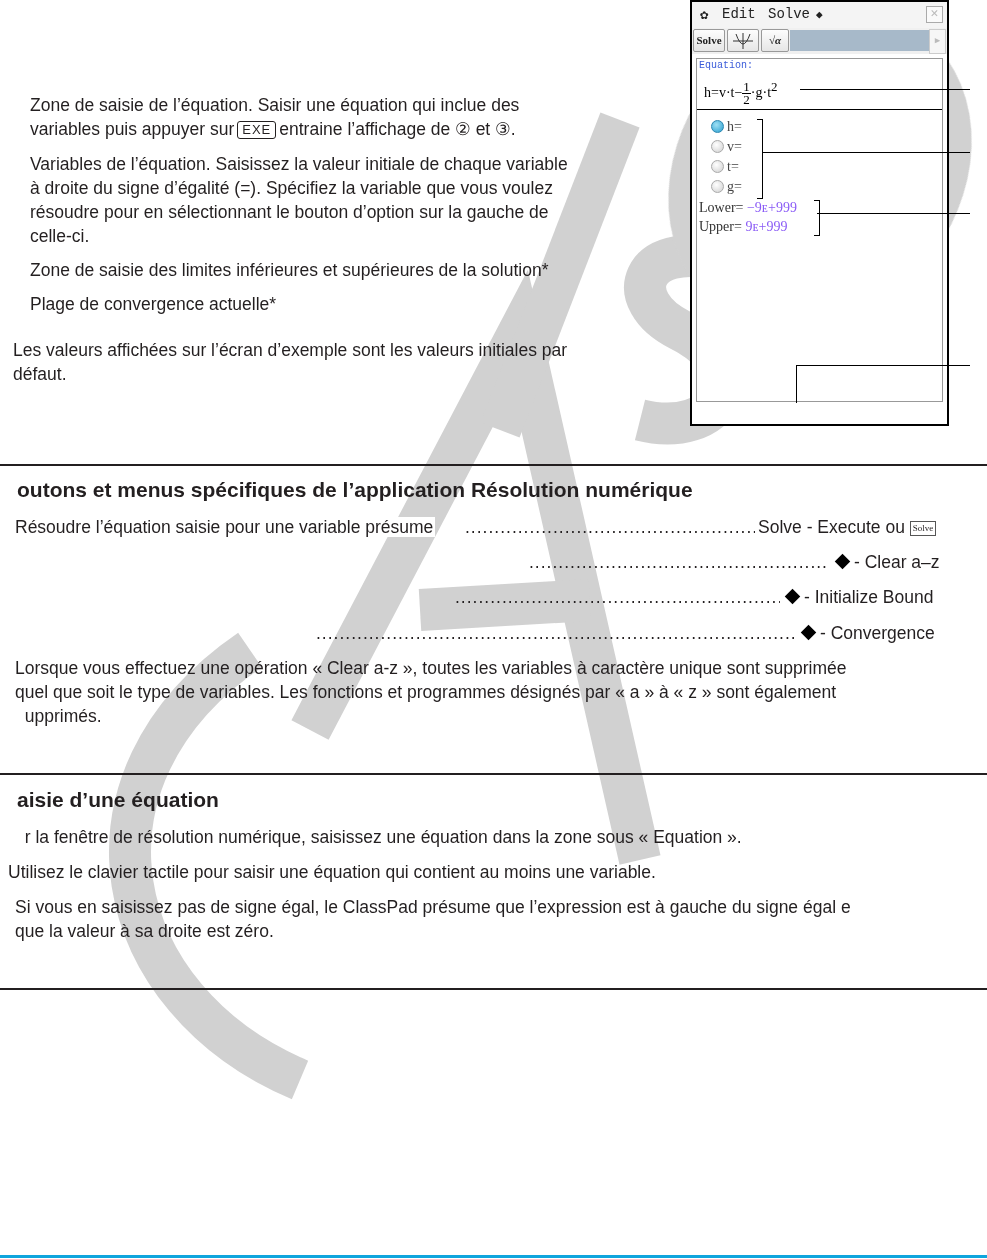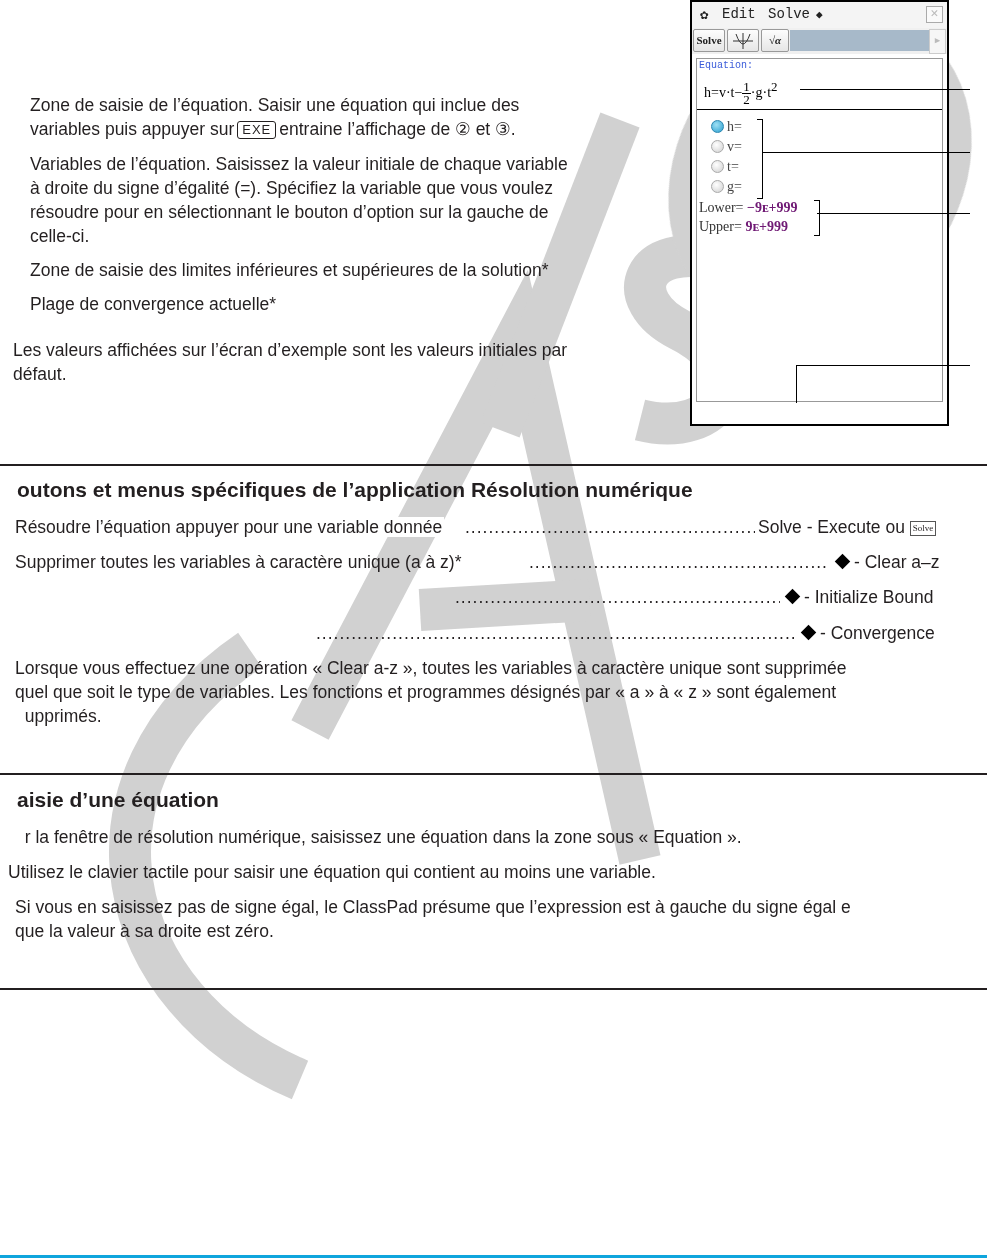--- a/index.html
+++ b/index.html
@@ -62,21 +62,21 @@
   }
   .radio {
     display: inline-block; width: 13px; height: 13px; border-radius: 50%; vertical-align: -2px;
     border: 1px solid #aaa; background: radial-gradient(circle at 40% 35%, #ffffff, #cfcfcf);
     margin-right: 3px; box-sizing: border-box;
   }
   .radio.on { background: radial-gradient(circle at 40% 35%, #9fe0f4, #2a9fd0); border-color: #2a86b0; }
   .bound {
     position: absolute; left: 2px; font-family: "Liberation Serif", serif; font-size: 14px; color: #333;
   }
-  .bound b { font-weight: bold; color: #701a75; }
+  .bound b { font-weight: normal; color: #8b5cf6; }
   .brace { position: absolute; border: 1px solid #000; border-left: none; width: 5px; }
   #statusbar {
     position: absolute; left: 0; top: 402px; width: 255px; height: 20px;
     background: #f4f4f4; border-top: 1px solid #ccc; font-size: 13px;
   }
   #statusbar span { position: absolute; top: 3px; color: #333; }
   #conv-box {
     position: absolute; left: 83px; top: 0px; width: 45px; height: 19px; border: 1px solid #000; box-sizing: border-box;
   }
   #battery { position: absolute; right: 4px; top: 5px; width: 14px; height: 8px; border: 1px solid #333; background: repeating-linear-gradient(90deg,#333 0 2px,#fff 2px 3px); }
@@ -174,26 +174,25 @@
 <div class="abs txt" style="left:30px; top:224px">celle-ci.</div>
 <div class="abs txt" style="left:30px; top:258px">Zone de saisie des limites inférieures et supérieures de la solution*</div>
 <div class="abs txt" style="left:30px; top:292px">Plage de convergence actuelle*</div>
 <div class="abs txt" style="left:13px; top:338px">Les valeurs affichées sur l’écran d’exemple sont les valeurs initiales par</div>
 <div class="abs txt" style="left:13px; top:362px">défaut.</div>
 
 <div class="rule" style="top:464px"></div>
 <div class="abs heading" style="left:17px; top:478px">outons et menus spécifiques de l’application Résolution numérique</div>
 
 <div class="abs txt" style="left:15px; top:515px; width:972px; height:24px">
-  <span style="background:#fff; position:relative; z-index:1; padding-right:2px">Résoudre l’équation appuyer pour une variable donnée</span>
+  <span style="background:#fff; position:relative; z-index:1; padding-right:2px">Résoudre l’équation saisie pour une variable présume</span>
   <span class="dots" style="left:450px; top:0; width:290px">............................................................................</span>
   <span style="position:absolute; left:743px; top:0"><span>Solve - Execute ou</span> <span class="solvekey">Solve</span></span>
 </div>
 <div class="abs txt" style="left:15px; top:550px; width:972px; height:24px">
-  <span>Supprimer toutes les variables à caractère unique (a à z)*</span>
   <span class="dots" style="left:514px; top:0; width:300px">..............................................................................</span>
   <span style="position:absolute; left:818px; top:0"><span class="diamond"></span><span>- Clear a–z</span></span>
 </div>
 <div class="abs txt" style="left:15px; top:585px; width:972px; height:24px">
   <span class="dots" style="left:440px; top:0; width:325px">...................................................................................</span>
   <span style="position:absolute; left:768px; top:0"><span class="diamond"></span><span>- Initialize Bound</span></span>
 </div>
 <div class="abs txt" style="left:15px; top:621px; width:972px; height:24px">
   <span class="dots" style="left:301px; top:0; width:480px">..............................................................................................................................</span>
   <span style="position:absolute; left:784px; top:0"><span class="diamond"></span><span>- Convergence</span></span>

